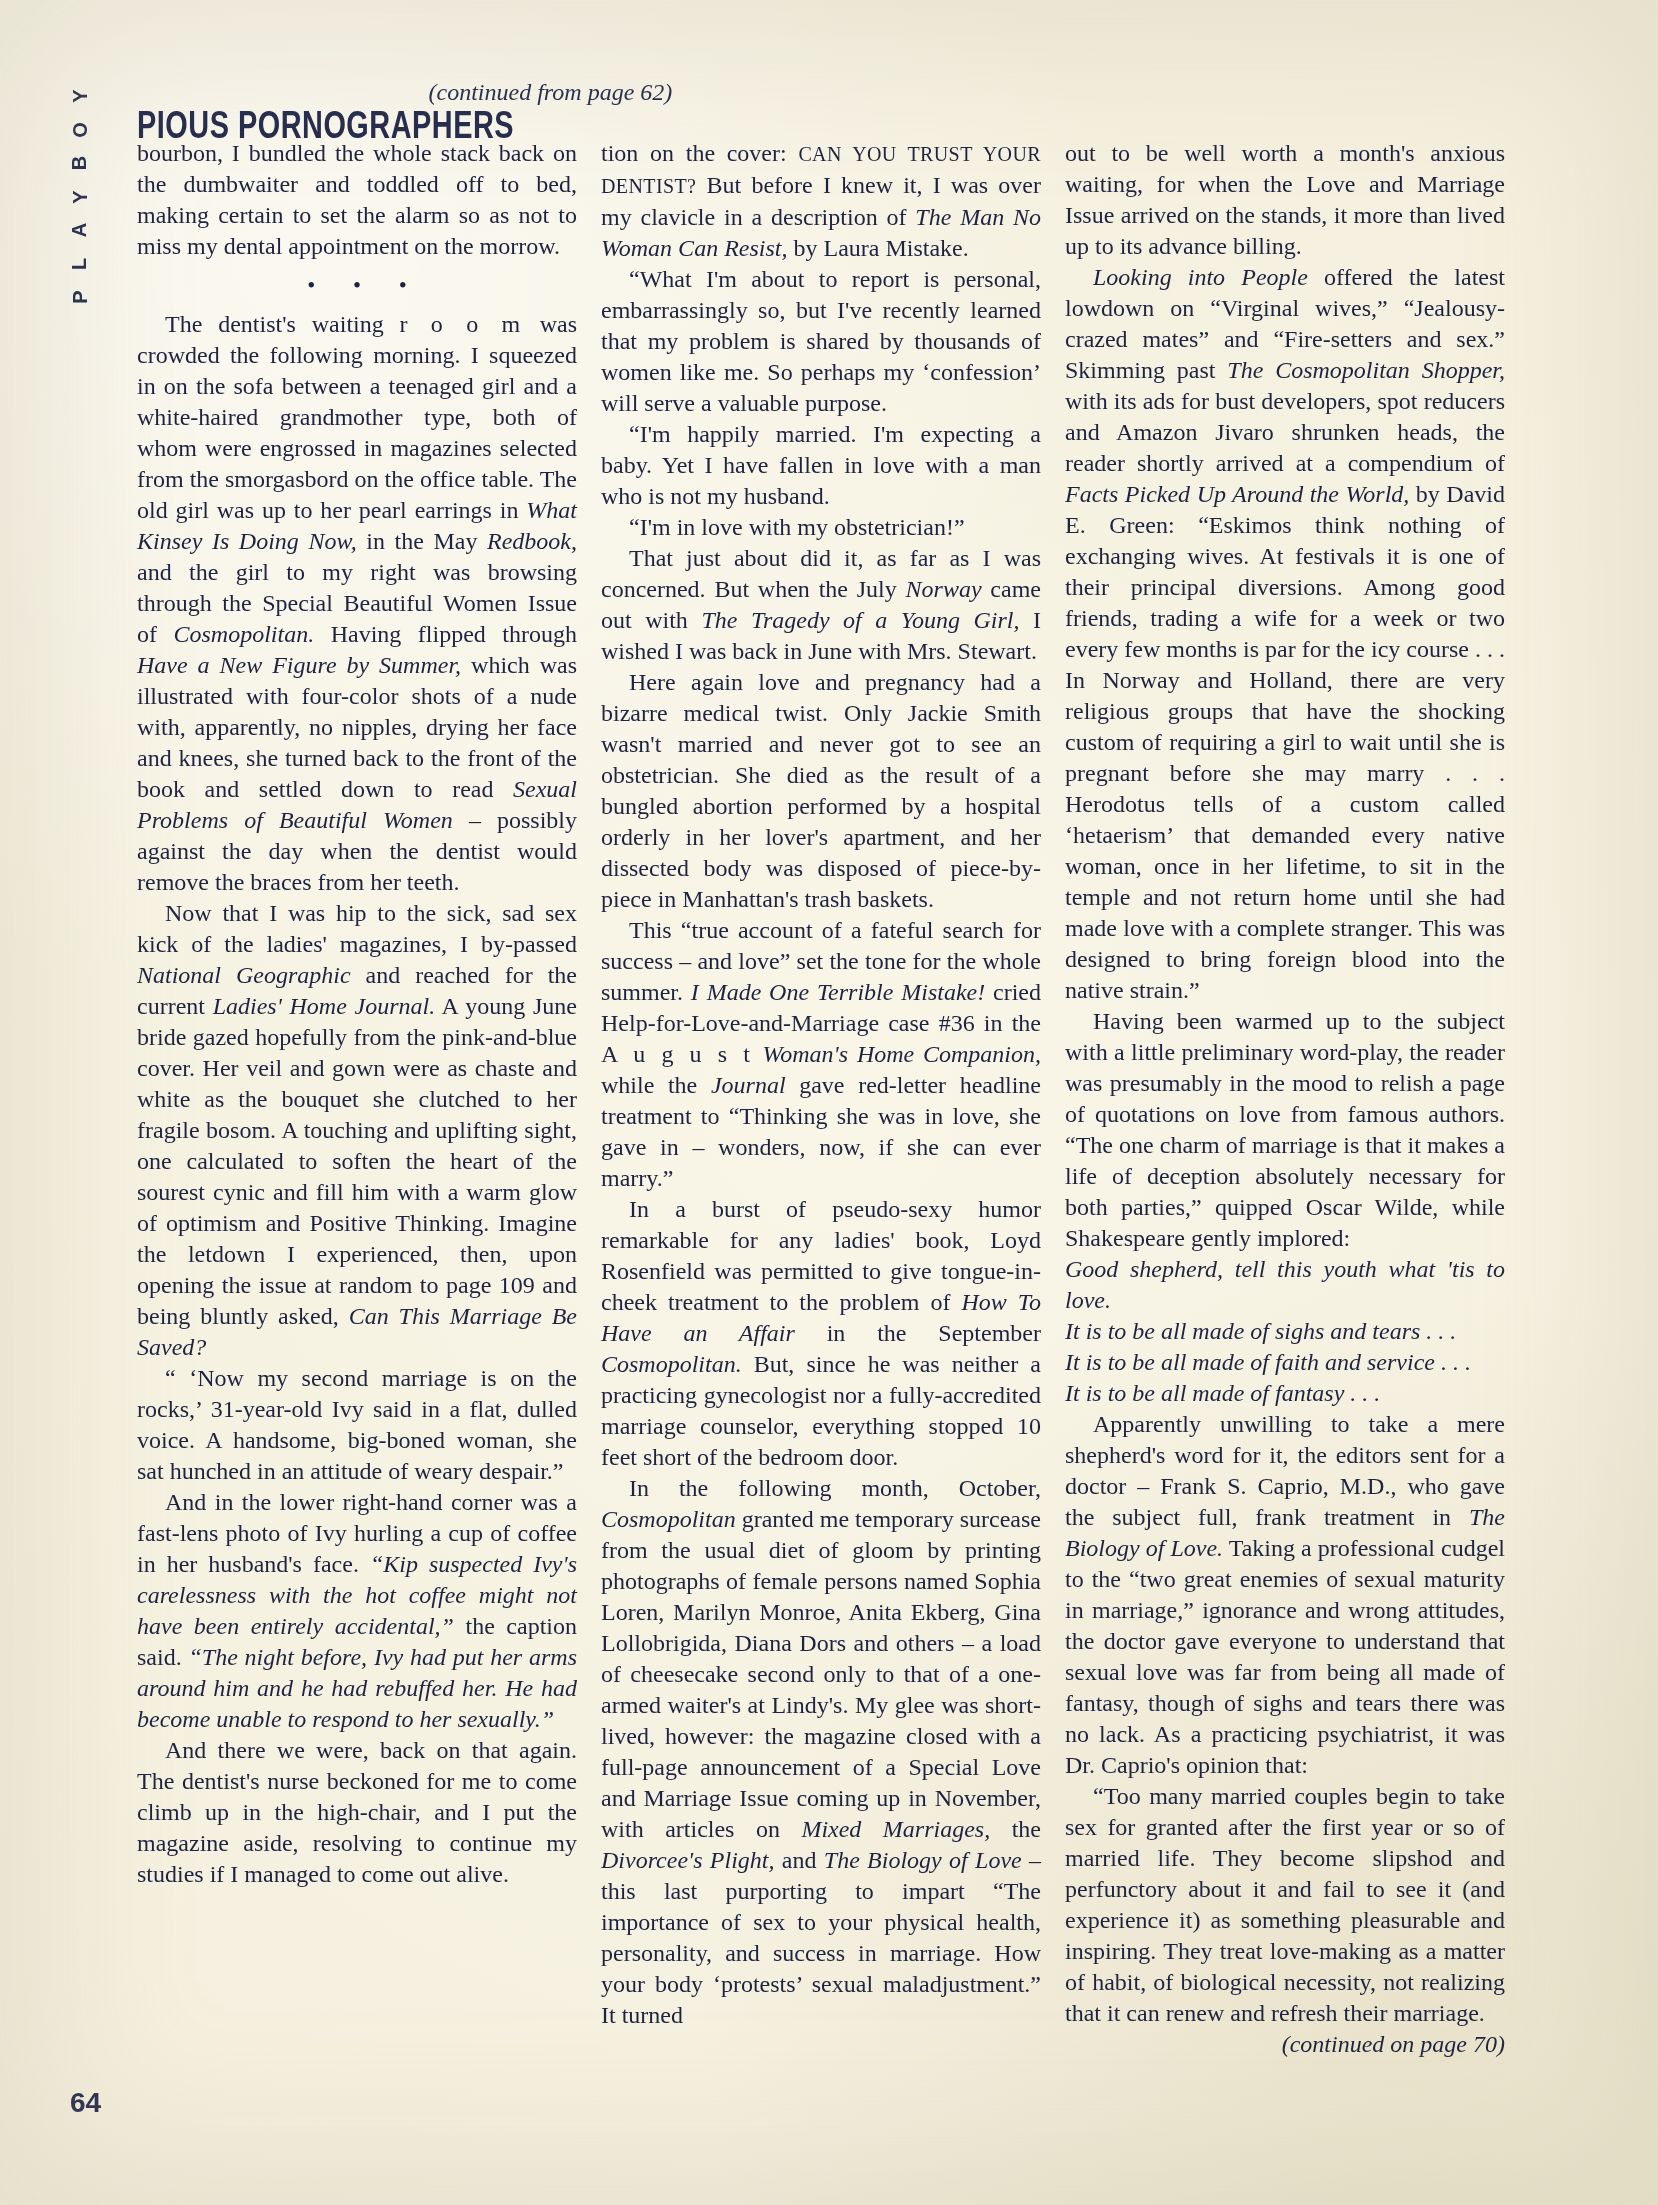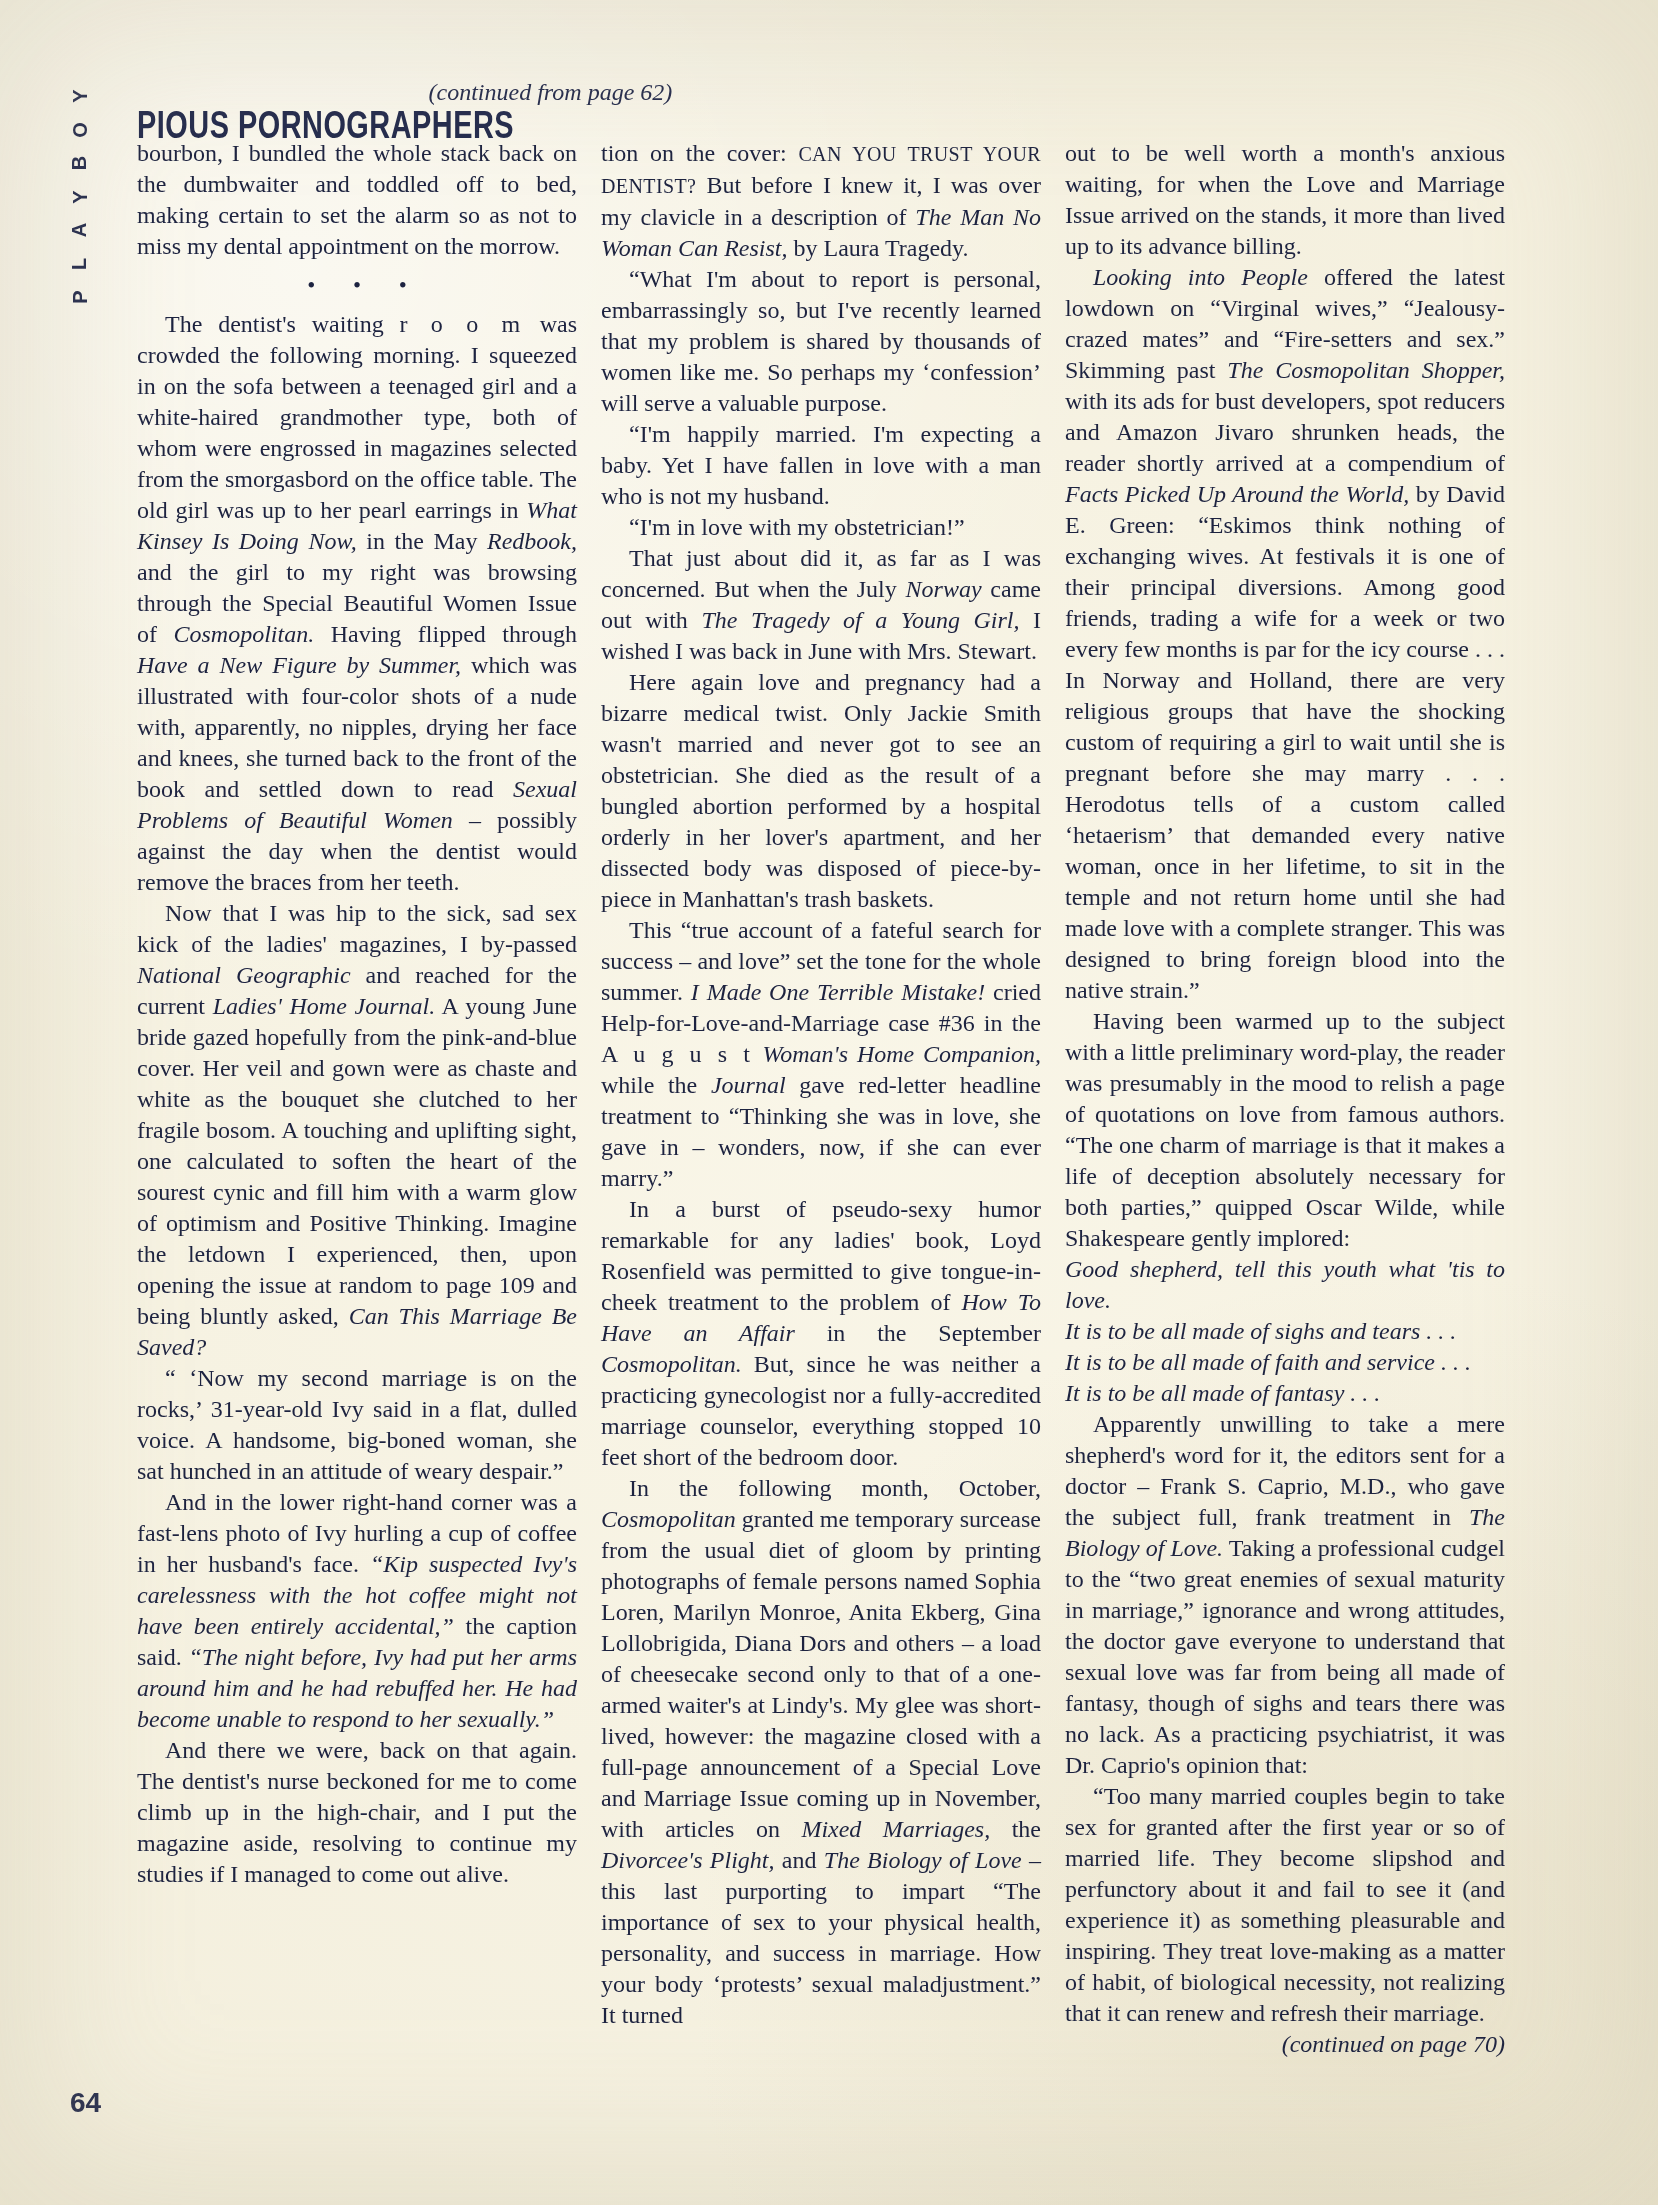--- a/index.html
+++ b/index.html
@@ -174,21 +174,21 @@
       <div class="col">
         <p><span>bourbon, I bundled the whole stack back on the dumbwaiter and toddled off to bed, making certain to set the alarm so as not to miss my dental appointment on the morrow.</span></p>
         <p class="dots"><span>• • •</span></p>
         <p class="indent"><span>The dentist's waiting </span><span class="track">r o o m</span><span> was crowded the following morning. I squeezed in on the sofa between a teenaged girl and a white-haired grandmother type, both of whom were engrossed in magazines selected from the smorgasbord on the office table. The old girl was up to her pearl earrings in </span><i>What Kinsey Is Doing Now,</i><span> in the May </span><i>Redbook,</i><span> and the girl to my right was browsing through the Special Beautiful Women Issue of </span><i>Cosmopolitan.</i><span> Having flipped through </span><i>Have a New Figure by Summer,</i><span> which was illustrated with four-color shots of a nude with, apparently, no nipples, drying her face and knees, she turned back to the front of the book and settled down to read </span><i>Sexual Problems of Beautiful Women</i><span> – possibly against the day when the dentist would remove the braces from her teeth.</span></p>
         <p class="indent"><span>Now that I was hip to the sick, sad sex kick of the ladies' magazines, I by-passed </span><i>National Geographic</i><span> and reached for the current </span><i>Ladies' Home Journal.</i><span> A young June bride gazed hopefully from the pink-and-blue cover. Her veil and gown were as chaste and white as the bouquet she clutched to her fragile bosom. A touching and uplifting sight, one calculated to soften the heart of the sourest cynic and fill him with a warm glow of optimism and Positive Thinking. Imagine the letdown I experienced, then, upon opening the issue at random to page 109 and being bluntly asked, </span><i>Can This Marriage Be Saved?</i></p>
         <p class="indent"><span>“ ‘Now my second marriage is on the rocks,’ 31-year-old Ivy said in a flat, dulled voice. A handsome, big-boned woman, she sat hunched in an attitude of weary despair.”</span></p>
         <p class="indent"><span>And in the lower right-hand corner was a fast-lens photo of Ivy hurling a cup of coffee in her husband's face. </span><i>“Kip suspected Ivy's carelessness with the hot coffee might not have been entirely accidental,”</i><span> the caption said. </span><i>“The night before, Ivy had put her arms around him and he had rebuffed her. He had become unable to respond to her sexually.”</i></p>
         <p class="indent"><span>And there we were, back on that again. The dentist's nurse beckoned for me to come climb up in the high-chair, and I put the magazine aside, resolving to continue my studies if I managed to come out alive.</span></p>
       </div>
       <div class="col">
-        <p><span>tion on the cover: </span><span class="sc">CAN YOU TRUST YOUR DENTIST?</span><span> But before I knew it, I was over my clavicle in a description of </span><i>The Man No Woman Can Resist,</i><span> by Laura Tragedy.</span></p>
+        <p><span>tion on the cover: </span><span class="sc">CAN YOU TRUST YOUR DENTIST?</span><span> But before I knew it, I was over my clavicle in a description of </span><i>The Man No Woman Can Resist,</i><span> by Laura Mistake.</span></p>
         <p class="indent"><span>“What I'm about to report is personal, embarrassingly so, but I've recently learned that my problem is shared by thousands of women like me. So perhaps my ‘confession’ will serve a valuable purpose.</span></p>
         <p class="indent"><span>“I'm happily married. I'm expecting a baby. Yet I have fallen in love with a man who is not my husband.</span></p>
         <p class="indent"><span>“I'm in love with my obstetrician!”</span></p>
         <p class="indent"><span>That just about did it, as far as I was concerned. But when the July </span><i>Norway</i><span> came out with </span><i>The Tragedy of a Young Girl,</i><span> I wished I was back in June with Mrs. Stewart.</span></p>
         <p class="indent"><span>Here again love and pregnancy had a bizarre medical twist. Only Jackie Smith wasn't married and never got to see an obstetrician. She died as the result of a bungled abortion performed by a hospital orderly in her lover's apartment, and her dissected body was disposed of piece-by-piece in Manhattan's trash baskets.</span></p>
         <p class="indent"><span>This “true account of a fateful search for success – and love” set the tone for the whole summer. </span><i>I Made One Terrible Mistake!</i><span> cried Help-for-Love-and-Marriage case #36 in the </span><span class="track">A u g u s t</span><span> </span><i>Woman's Home Companion,</i><span> while the </span><i>Journal</i><span> gave red-letter headline treatment to “Thinking she was in love, she gave in – wonders, now, if she can ever marry.”</span></p>
         <p class="indent"><span>In a burst of pseudo-sexy humor remarkable for any ladies' book, Loyd Rosenfield was permitted to give tongue-in-cheek treatment to the problem of </span><i>How To Have an Affair</i><span> in the September </span><i>Cosmopolitan.</i><span> But, since he was neither a practicing gynecologist nor a fully-accredited marriage counselor, everything stopped 10 feet short of the bedroom door.</span></p>
         <p class="indent"><span>In the following month, October, </span><i>Cosmopolitan</i><span> granted me temporary surcease from the usual diet of gloom by printing photographs of female persons named Sophia Loren, Marilyn Monroe, Anita Ekberg, Gina Lollobrigida, Diana Dors and others – a load of cheesecake second only to that of a one-armed waiter's at Lindy's. My glee was short-lived, however: the magazine closed with a full-page announcement of a Special Love and Marriage Issue coming up in November, with articles on </span><i>Mixed Marriages,</i><span> the </span><i>Divorcee's Plight,</i><span> and </span><i>The Biology of Love</i><span> – this last purporting to impart “The importance of sex to your physical health, personality, and success in marriage. How your body ‘protests’ sexual maladjustment.” It turned</span></p>
       </div>
       <div class="col">

